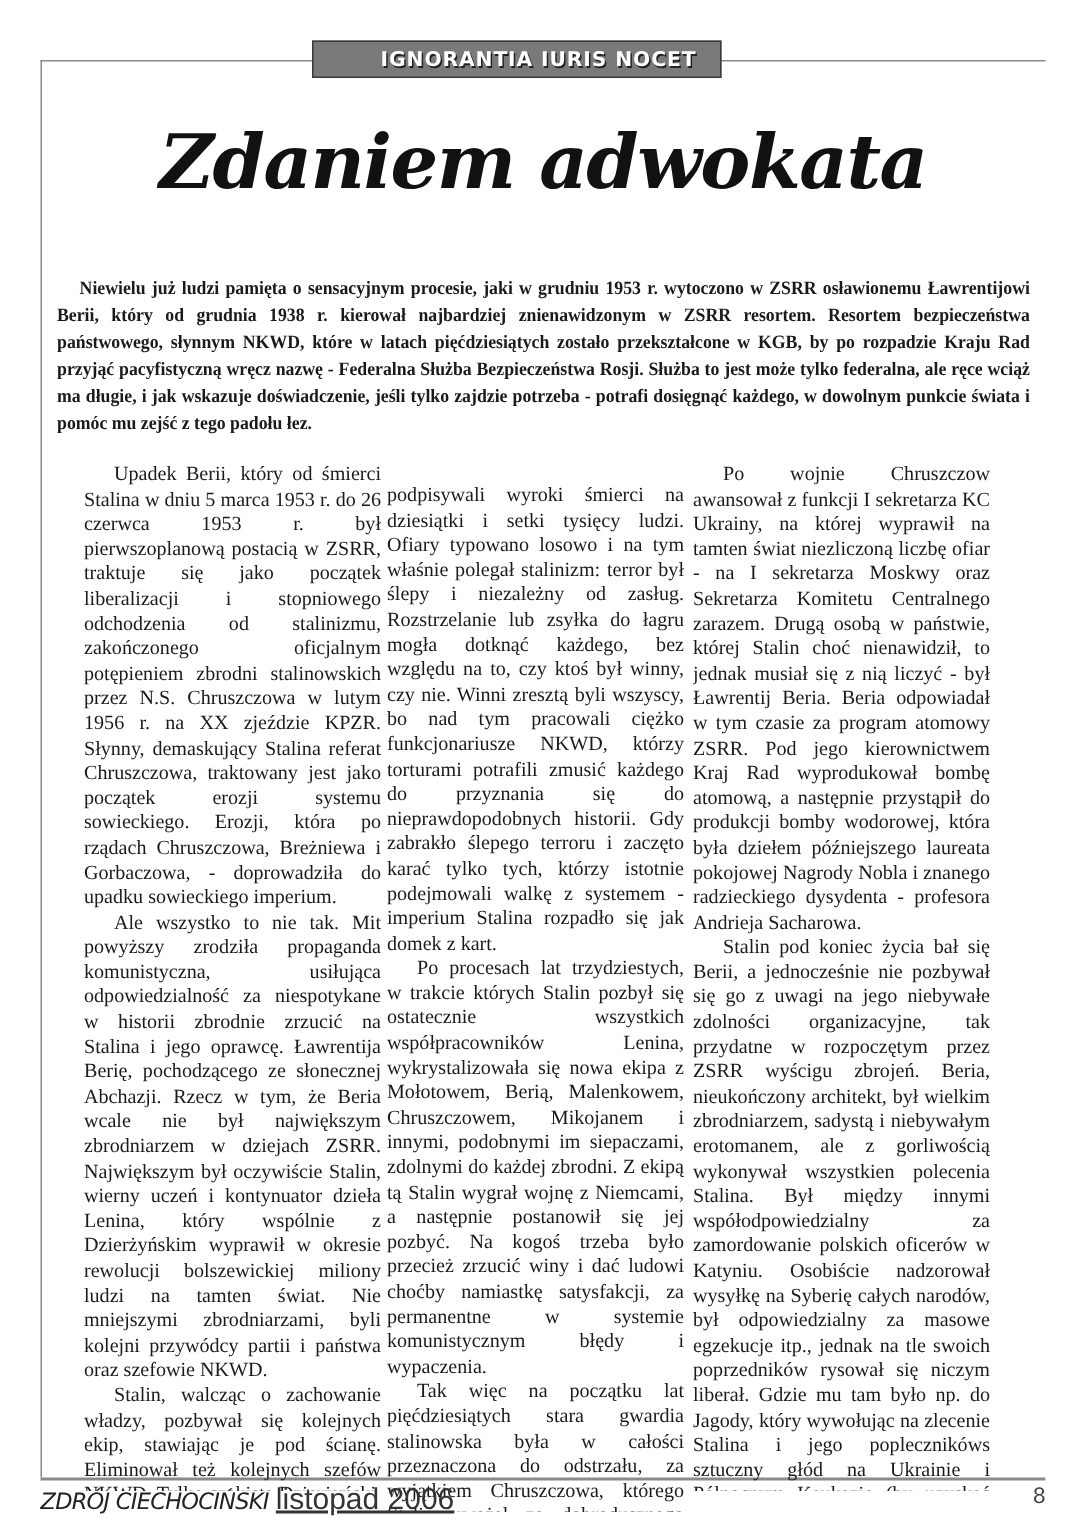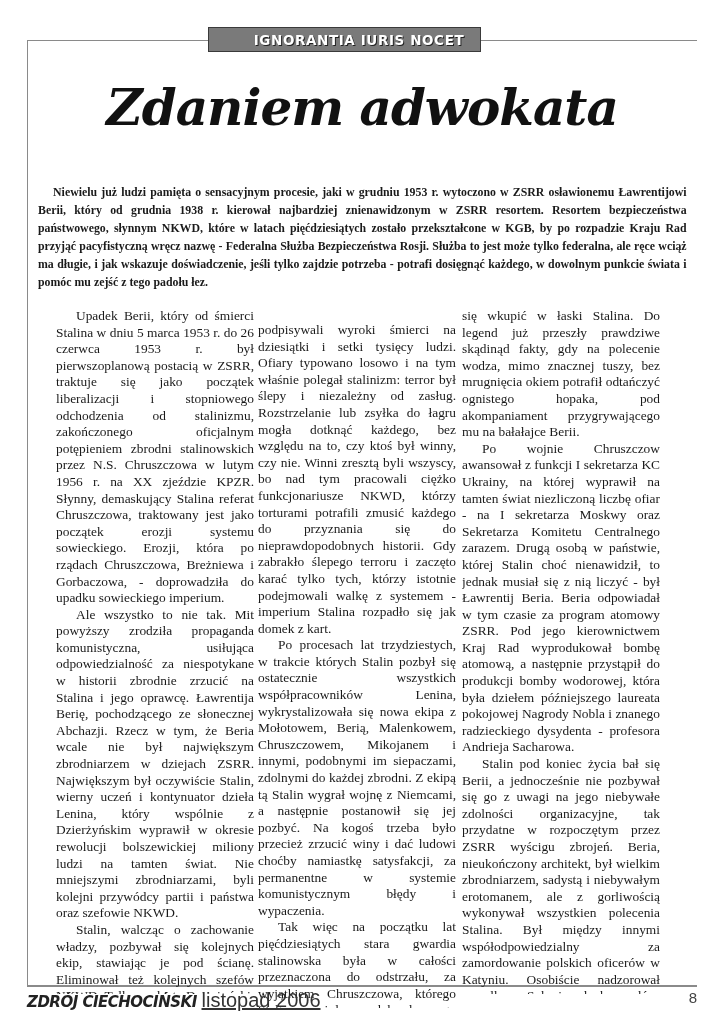--- a/index.html
+++ b/index.html
@@ -35,21 +35,21 @@
   }
   .col p { margin: 0; text-indent: 20px; hyphens: manual; }
   .col p.cont { text-indent: 0; }
   .col1 { left: 12px; }
   .col2 { left: 214px; margin-top: 14px; }
   .col3 { left: 418px; }
   .footer-left {
     position: absolute; left: 27px; top: 989px;
     font-family: "DejaVu Sans", sans-serif; font-size: 15px; color: #222;
   }
-  .footer-left .mag { font-weight: bold; font-style: italic; letter-spacing: -0.5px; }
+  .footer-left .mag { font-weight: normal; font-style: italic; letter-spacing: -0.5px; }
   .footer-left .date { font-family: "Liberation Sans", sans-serif; font-size: 20px; color: #333; text-decoration: underline; }
   .page-number {
     position: absolute; right: 27px; top: 989px;
     font-family: "Liberation Sans", sans-serif; font-size: 15px; color: #444;
   }
 </style>
 </head>
 <body>
 
 <div class="frame-top"></div>
@@ -69,21 +69,20 @@
     <p>Upadek Berii, który od śmierci Stalina w dniu 5 marca 1953 r. do 26 czerwca 1953 r. był pierwszoplanową postacią w ZSRR, traktuje się jako początek liberalizacji i stopniowego odchodzenia od stalinizmu, zakończonego oficjalnym potępieniem zbrodni stalinowskich przez N.S. Chruszczowa w lutym 1956 r. na XX zjeździe KPZR. Słynny, demaskujący Stalina referat Chruszczowa, traktowany jest jako początek erozji systemu sowieckiego. Erozji, która po rządach Chruszczowa, Breżniewa i Gorbaczowa, - doprowadziła do upadku sowieckiego imperium.</p>
     <p>Ale wszystko to nie tak. Mit powyższy zrodziła propaganda komunistyczna, usiłująca odpowiedzialność za niespotykane w historii zbrodnie zrzucić na Stalina i jego oprawcę. Ławrentija Berię, pochodzącego ze słonecznej Abchazji. Rzecz w tym, że Beria wcale nie był największym zbrodniarzem w dziejach ZSRR. Największym był oczywiście Stalin, wierny uczeń i kontynuator dzieła Lenina, który wspólnie z Dzierżyńskim wyprawił w okresie rewolucji bolszewickiej miliony ludzi na tamten świat. Nie mniejszymi zbrodniarzami, byli kolejni przywódcy partii i państwa oraz szefowie NKWD.</p>
     <p>Stalin, walcząc o zachowanie władzy, pozbywał się kolejnych ekip, stawiając je pod ścianę. Eliminował też kolejnych szefów NKWD. Tylko czekista Dzierżyński, zwany krwawym Feliksem, zmarł podobno śmiercią naturalną. Jego następcy: Jagoda i Jeżow, którzy mieli na rękach krew milionów, także podzielili los swoich ofiar i zostali zamordowani. Odpowiedzialność za miliony, dziesiątki milionów ofiar spoczywała nie tylko na funkcjonariuszach NKWD. Najbliżsi współpracownicy Stalina, zanim przychodziła ich kolej i sami stawali przed plutonami egzekucyjnymi, również</p>
   </div>
   <div class="col col2">
     <p class="cont">podpisywali wyroki śmierci na dziesiątki i setki tysięcy ludzi. Ofiary typowano losowo i na tym właśnie polegał stalinizm: terror był ślepy i niezależny od zasług. Rozstrzelanie lub zsyłka do łagru mogła dotknąć każdego, bez względu na to, czy ktoś był winny, czy nie. Winni zresztą byli wszyscy, bo nad tym pracowali ciężko funkcjonariusze NKWD, którzy torturami potrafili zmusić każdego do przyznania się do nieprawdopodobnych historii. Gdy zabrakło ślepego terroru i zaczęto karać tylko tych, którzy istotnie podejmowali walkę z systemem - imperium Stalina rozpadło się jak domek z kart.</p>
     <p>Po procesach lat trzydziestych, w trakcie których Stalin pozbył się ostatecznie wszystkich współpracowników Lenina, wykrystalizowała się nowa ekipa z Mołotowem, Berią, Malenkowem, Chruszczowem, Mikojanem i innymi, podobnymi im siepaczami, zdolnymi do każdej zbrodni. Z ekipą tą Stalin wygrał wojnę z Niemcami, a następnie postanowił się jej pozbyć. Na kogoś trzeba było przecież zrzucić winy i dać ludowi choćby namiastkę satysfakcji, za permanentne w systemie komunistycznym błędy i wypaczenia.</p>
     <p>Tak więc na początku lat pięćdziesiątych stara gwardia stalinowska była w całości przeznaczona do odstrzału, za wyjątkiem Chruszczowa, którego Stalin uważał za dobrodusznego głupka ze wsi, a kontrolnego testu zwykł był dokonywać, stukając Chruszczowa po głowie łyżeczką od herbaty. Wódz międzynarodowego proletariatu zamieniał się wtedy cały w słuch, Biuro Polityczne wstrzymywało oddech - po czym Stalin po chwili zastanowienia oświadczał wszem wobec - że głowa Chruszczowa jest pusta. Wynik testu wszyscy obecni witali wybuchem śmiechu, który niósł ukojenie i odprężenie zarazem. Chruszczow potrafił</p>
   </div>
   <div class="col col3">
-    <p class="cont">się wkupić w łaski Stalina. Do legend już przeszły prawdziwe skądinąd fakty, gdy na polecenie wodza, mimo znacznej tuszy, bez mrugnięcia okiem potrafił odtańczyć ognistego hopaka, pod akompaniament przygrywającego mu na bałałajce Berii.</p>
     <p>Po wojnie Chruszczow awansował z funkcji I sekretarza KC Ukrainy, na której wyprawił na tamten świat niezliczoną liczbę ofiar - na I sekretarza Moskwy oraz Sekretarza Komitetu Centralnego zarazem. Drugą osobą w państwie, której Stalin choć nienawidził, to jednak musiał się z nią liczyć - był Ławrentij Beria. Beria odpowiadał w tym czasie za program atomowy ZSRR. Pod jego kierownictwem Kraj Rad wyprodukował bombę atomową, a następnie przystąpił do produkcji bomby wodorowej, która była dziełem późniejszego laureata pokojowej Nagrody Nobla i znanego radzieckiego dysydenta - profesora Andrieja Sacharowa.</p>
     <p>Stalin pod koniec życia bał się Berii, a jednocześnie nie pozbywał się go z uwagi na jego niebywałe zdolności organizacyjne, tak przydatne w rozpoczętym przez ZSRR wyścigu zbrojeń. Beria, nieukończony architekt, był wielkim zbrodniarzem, sadystą i niebywałym erotomanem, ale z gorliwością wykonywał wszystkien polecenia Stalina. Był między innymi współodpowiedzialny za zamordowanie polskich oficerów w Katyniu. Osobiście nadzorował wysyłkę na Syberię całych narodów, był odpowiedzialny za masowe egzekucje itp., jednak na tle swoich poprzedników rysował się niczym liberał. Gdzie mu tam było np. do Jagody, który wywołując na zlecenie Stalina i jego poplecznikóws sztuczny głód na Ukrainie i Północnym Kaukazie (by uzyskać zboże na eksport i zapędzić chłopów do kołchozów), doprowadził do śmierci głodowej blisko 10 milionów</p>
   </div>
 </div>
 
 <div class="footer-left">
   <span class="mag">ZDRÓJ CIECHOCIŃSKI</span>
   <span class="date">listopad 2006</span>
 </div>
 <div class="page-number">8</div>

